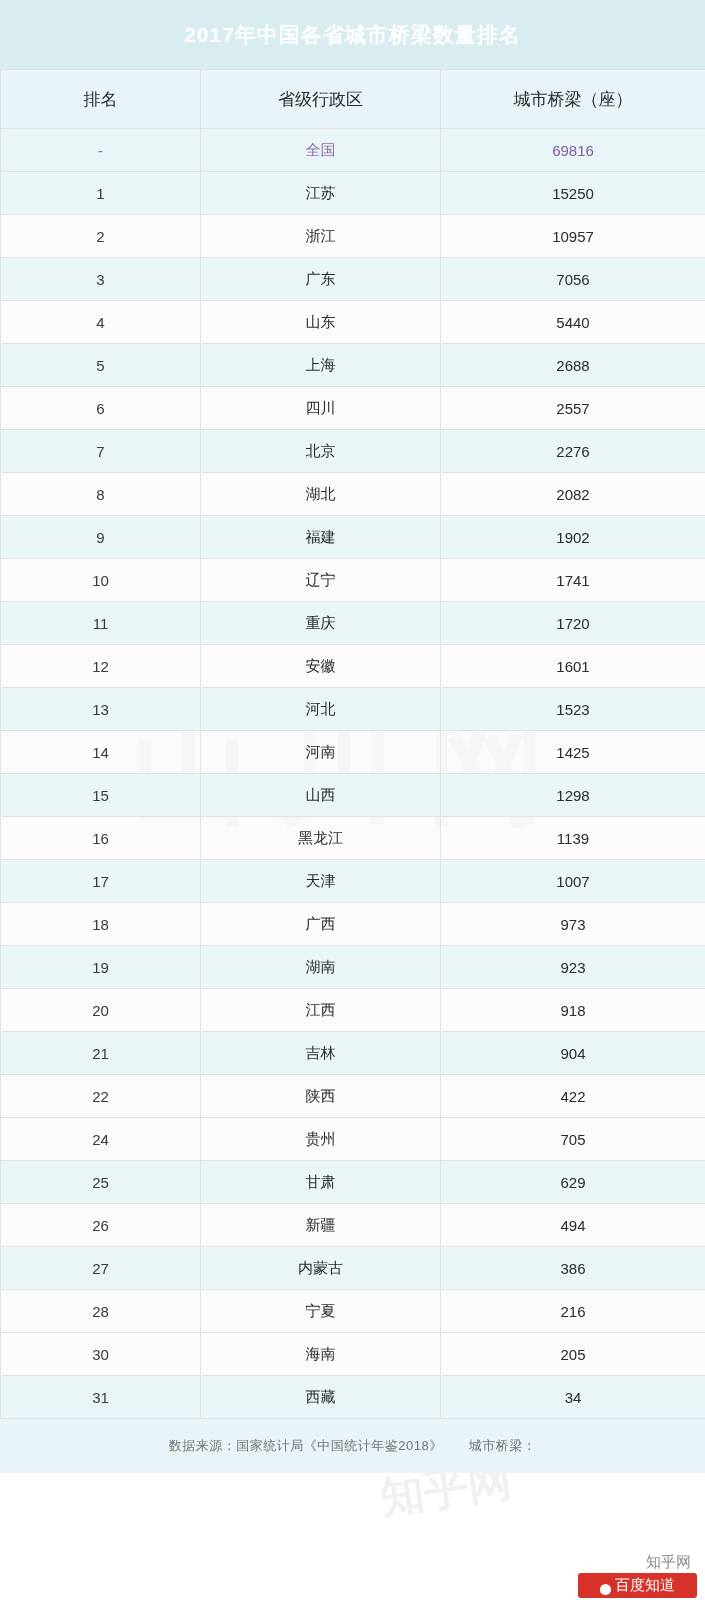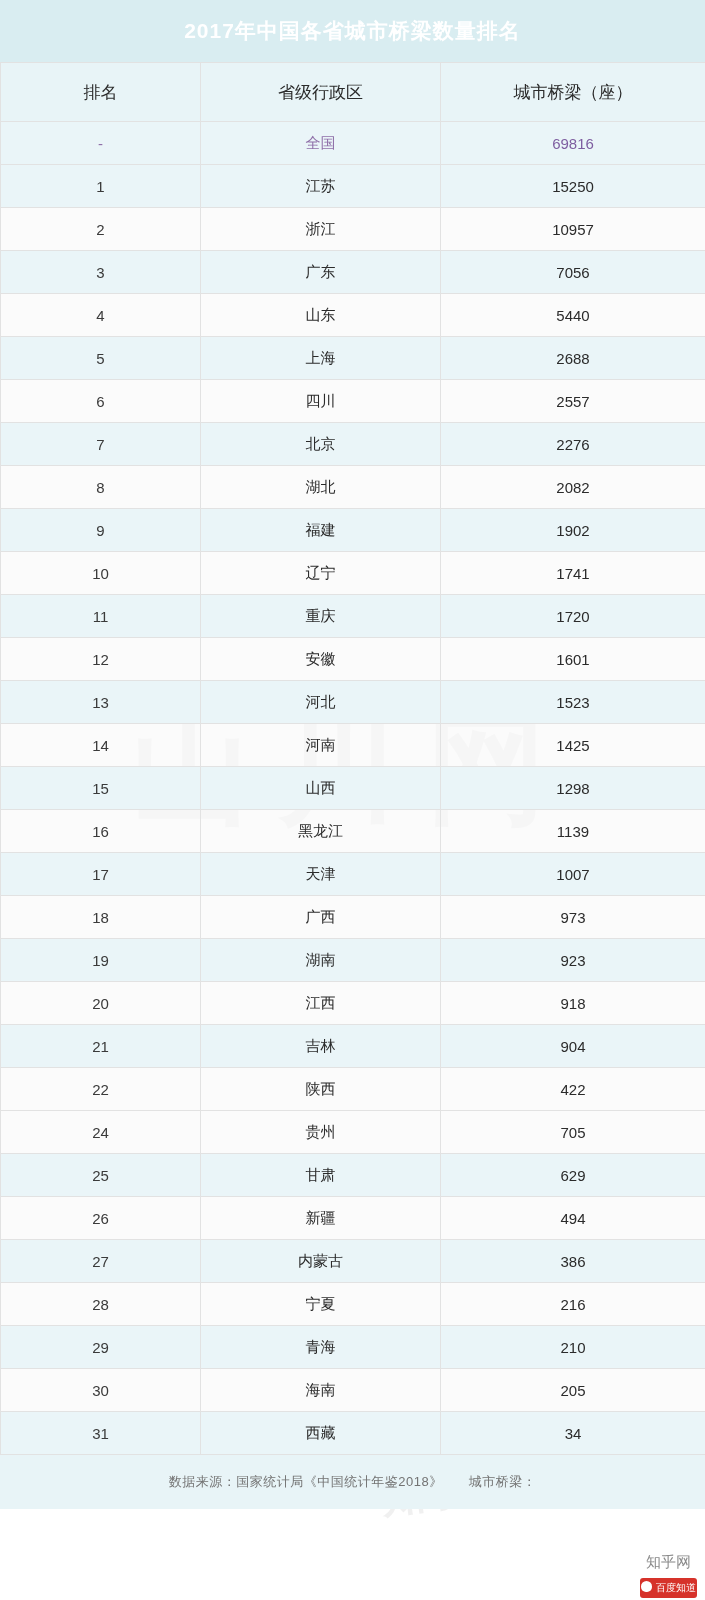--- a/index.html
+++ b/index.html
@@ -43,21 +43,21 @@
     color: rgba(0,0,0,0.06);
     font-weight: bold;
     transform: rotate(-8deg);
     pointer-events: none;
     user-select: none;
     z-index: 0;
   }
   .title-bar {
     position: relative;
     z-index: 2;
-    height: 62px;
+    height: 69px;
     background: #d9edf1;
     display: flex;
     align-items: center;
     justify-content: center;
   }
   .title-text {
     font-size: 21px;
     font-weight: bold;
     color: #ffffff;
     letter-spacing: 1px;
@@ -122,25 +122,25 @@
     font-size: 15px;
     color: #8a8a8a;
   }
   .baidu-badge {
     position: absolute;
     right: 8px;
     bottom: 2px;
     z-index: 4;
     background: #d6322a;
     color: #ffffff;
-    font-size: 10px;
-    padding: 3px 1px;
+    font-size: 15px;
+    padding: 3px 22px;
     border-radius: 3px;
     display: flex;
-    align-items: flex-start;
+    align-items: flex-end;
     gap: 4px;
   }
   .baidu-paw {
     display: inline-block;
     width: 11px;
     height: 11px;
     background: #ffffff;
     border-radius: 50% 50% 45% 45%;
   }
 </style>
@@ -303,25 +303,20 @@
         <tr class="odd">
           <td class="rank">27</td>
           <td class="prov">内蒙古</td>
           <td class="val">386</td>
         </tr>
         <tr class="even">
           <td class="rank">28</td>
           <td class="prov">宁夏</td>
           <td class="val">216</td>
         </tr>
-        <tr class="odd">
-          <td class="rank">29</td>
-          <td class="prov">青海</td>
-          <td class="val">210</td>
-        </tr>
         <tr class="even">
           <td class="rank">30</td>
           <td class="prov">海南</td>
           <td class="val">205</td>
         </tr>
         <tr class="odd">
           <td class="rank">31</td>
           <td class="prov">西藏</td>
           <td class="val">34</td>
         </tr>

